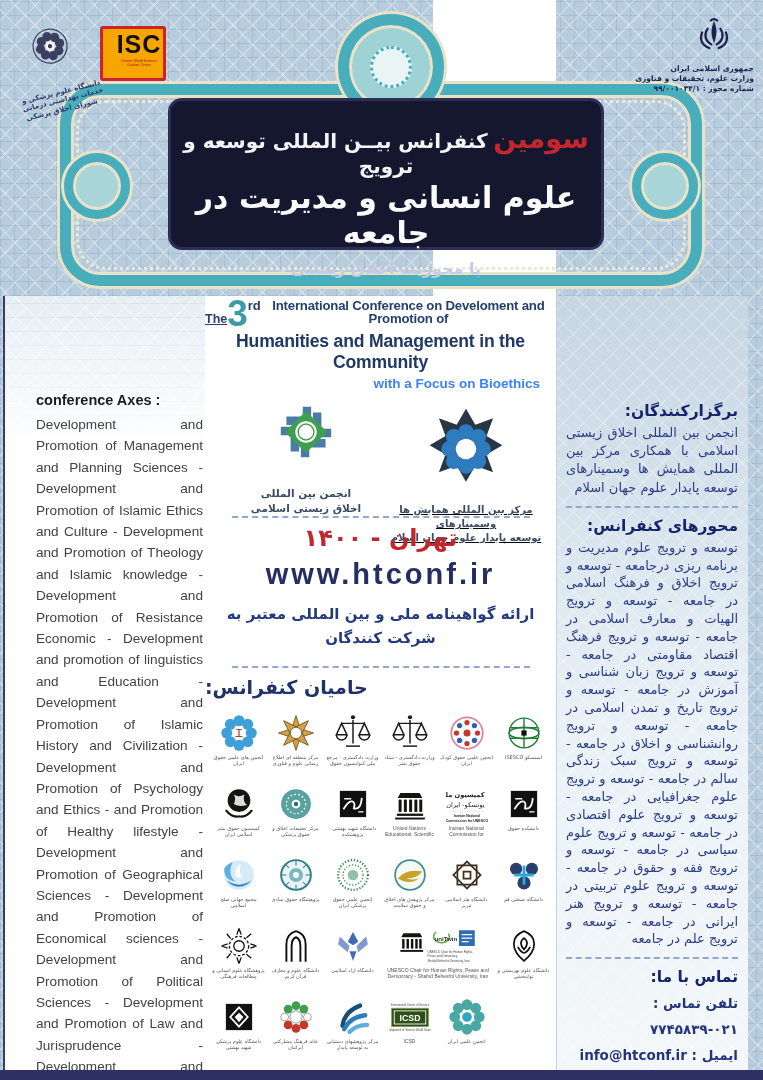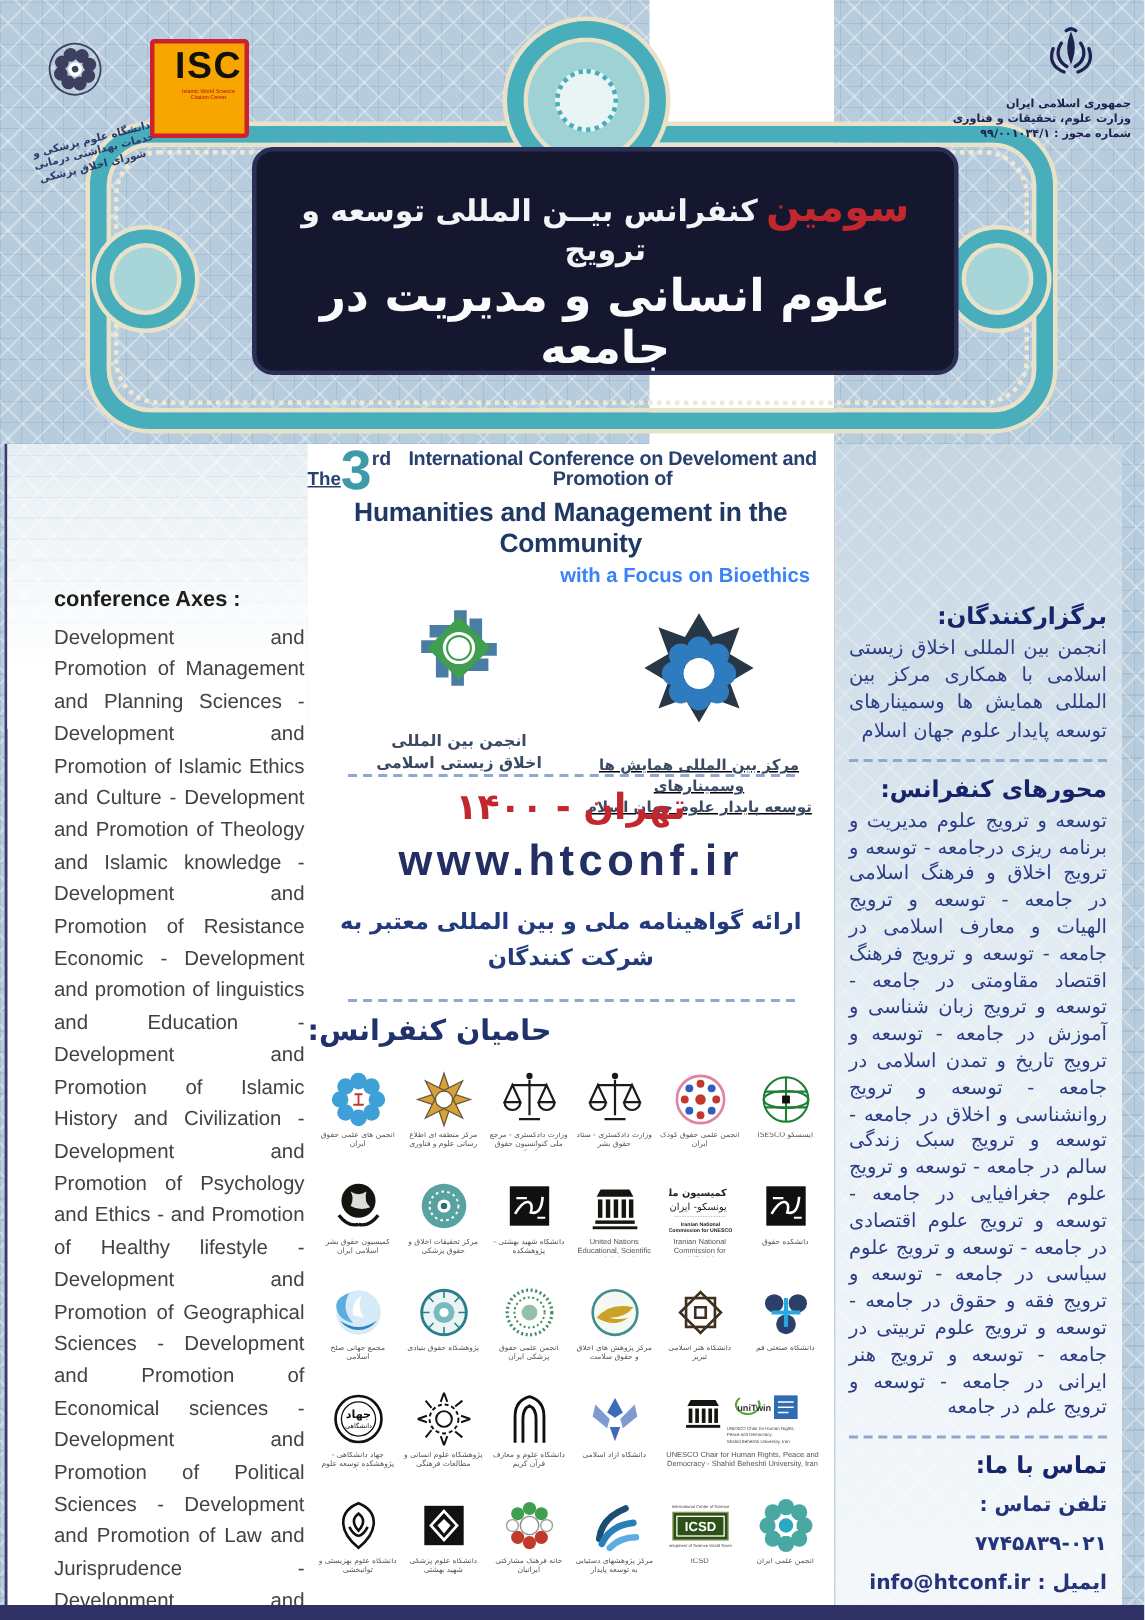--- a/index.html
+++ b/index.html
@@ -39,29 +39,29 @@
     border:3px dotted #efe8d2;border-radius:30px;}
   .crown{left:338px;top:14px;width:106px;height:106px;box-sizing:border-box;border-radius:50%;
     border:11px solid #48aebc;background:#9fd2d5;
     box-shadow:0 0 0 3px #e9e2c9, inset 0 0 0 3px #e9e2c9;}
   .crown-core{left:370px;top:46px;width:42px;height:42px;border-radius:50%;
     background:#e9f5f5;border:3px dotted #48aebc;box-sizing:border-box;}
   .medal{width:66px;height:66px;box-sizing:border-box;border-radius:50%;
     border:9px solid #48aebc;background:#a8d6d8;
     box-shadow:0 0 0 3px #e9e2c9, inset 0 0 0 3px #e9e2c9;}
   
-  .navybox{left:168px;top:98px;width:471px;height:152px;background:#15172f;border-radius:14px;
+  .navybox{left:168px;top:98px;width:436px;height:152px;background:#15172f;border-radius:14px;
     border:3px solid #2c2f55;box-sizing:border-box;text-align:center;color:#fff;}
   .t1{margin-top:22px;font-weight:bold;}
   .t1 .red{color:#c1272d;font-size:27px;}
   .t1 .wht{color:#f4f4f8;font-size:20px;}
   .t2{font-size:30px;font-weight:bold;color:#fbfbfd;margin-top:2px;}
   .t3{font-size:16px;color:#c7cbe2;margin-top:9px;font-weight:bold;}
   
-  .isc{left:100px;top:26px;width:66px;height:66px;background:#f7a600;border:3px solid #cf2030;
+  .isc{left:100px;top:26px;width:66px;height:55px;background:#f7a600;border:3px solid #cf2030;
     border-radius:3px;box-sizing:border-box;text-align:center;padding-left:12px;}
   .isc .big{font-size:25px;font-weight:bold;color:#111;line-height:30px;letter-spacing:1px;}
   .isc .sub{font-size:3.6px;color:#b01020;line-height:4px;}
   .gov-text{left:628px;top:64px;width:126px;text-align:right;color:#1d2150;}
   .gov-text div{font-size:7.5px;line-height:10px;font-weight:bold;}
   .seal-cap{font-size:7px;color:#2c3a6b;font-weight:bold;transform:rotate(-14deg);text-align:center;}
   
   .en-block{left:205px;top:299px;width:351px;text-align:center;color:#27406e;}
   .en1{display:flex;justify-content:center;align-items:flex-end;line-height:1;}
   .en1 .the{font-size:12.5px;font-weight:bold;padding-bottom:3px;text-decoration:underline;}
@@ -161,20 +161,21 @@
     <div>وزارت علوم، تحقیقات و فناوری</div>
     <div>شماره مجوز : ۹۹/۰۰۱۰۳۴/۱</div>
   </div>
 
   <div class="abs navybox fa">
     <div class="t1">
       <span class="red">سومین</span>
       <span class="wht">کنفرانس بیــن المللی توسعه و ترویج</span>
     </div>
     <div class="t2">علوم انسانی و مدیریت در جامعه</div>
+    <div class="t3">با محوریت اخلاق زیستی</div>
   </div>
 
   <div class="abs en-block">
     <div class="en1">
       <span class="the">The</span>
       <span class="num">3</span>
       <span class="ord">rd</span>
       <span class="rest">International Conference on Develoment and Promotion of</span>
     </div>
     <div class="en2">Humanities and Management in the Community</div>
@@ -453,31 +454,20 @@
               <circle cx="24" cy="33" r="7.5"></circle>
             </g>
             <path d="M24 13v22M13 24h22" stroke="#29a7df" stroke-width="3.2" fill="none"></path>
           </svg>
         </div>
         <div class="spc fa">دانشگاه صنعتی قم</div>
       </div>
       <div class="sp">
         <div class="spi">
           <svg viewBox="0 0 48 48">
-            <circle cx="24" cy="24" r="17.5" fill="none" stroke="#111" stroke-width="2"></circle>
-            <circle cx="24" cy="24" r="13" fill="none" stroke="#111" stroke-width="1"></circle>
-            <text x="24" y="23" font-size="8.5" text-anchor="middle" font-weight="bold" fill="#111" font-family="DejaVu Sans">جهاد</text>
-            <text x="24" y="31" font-size="5" text-anchor="middle" fill="#111" font-family="DejaVu Sans">دانشگاهی</text>
-          </svg>
-        </div>
-        <div class="spc fa">جهاد دانشگاهی - پژوهشکده توسعه علوم انسانی</div>
-      </div>
-      <div class="sp">
-        <div class="spi">
-          <svg viewBox="0 0 48 48">
             <g fill="none" stroke="#111" stroke-width="1.5">
               <circle cx="24" cy="24" r="6"></circle>
               <circle cx="24" cy="24" r="11" stroke-dasharray="3 2.2"></circle>
               <path d="M24 4l2.5 7M24 4l-2.5 7M44 24l-7 2.5M44 24l-7-2.5M24 44l2.5-7M24 44l-2.5-7M4 24l7 2.5M4 24l7-2.5M38 10l-5.5 4.5M10 10l4.5 5.5M38 38l-5.5-4.5M10 38l4.5-5.5"></path>
             </g>
           </svg>
         </div>
         <div class="spc fa">پژوهشگاه علوم انسانی و مطالعات فرهنگی</div>
       </div>
       <div class="sp">

